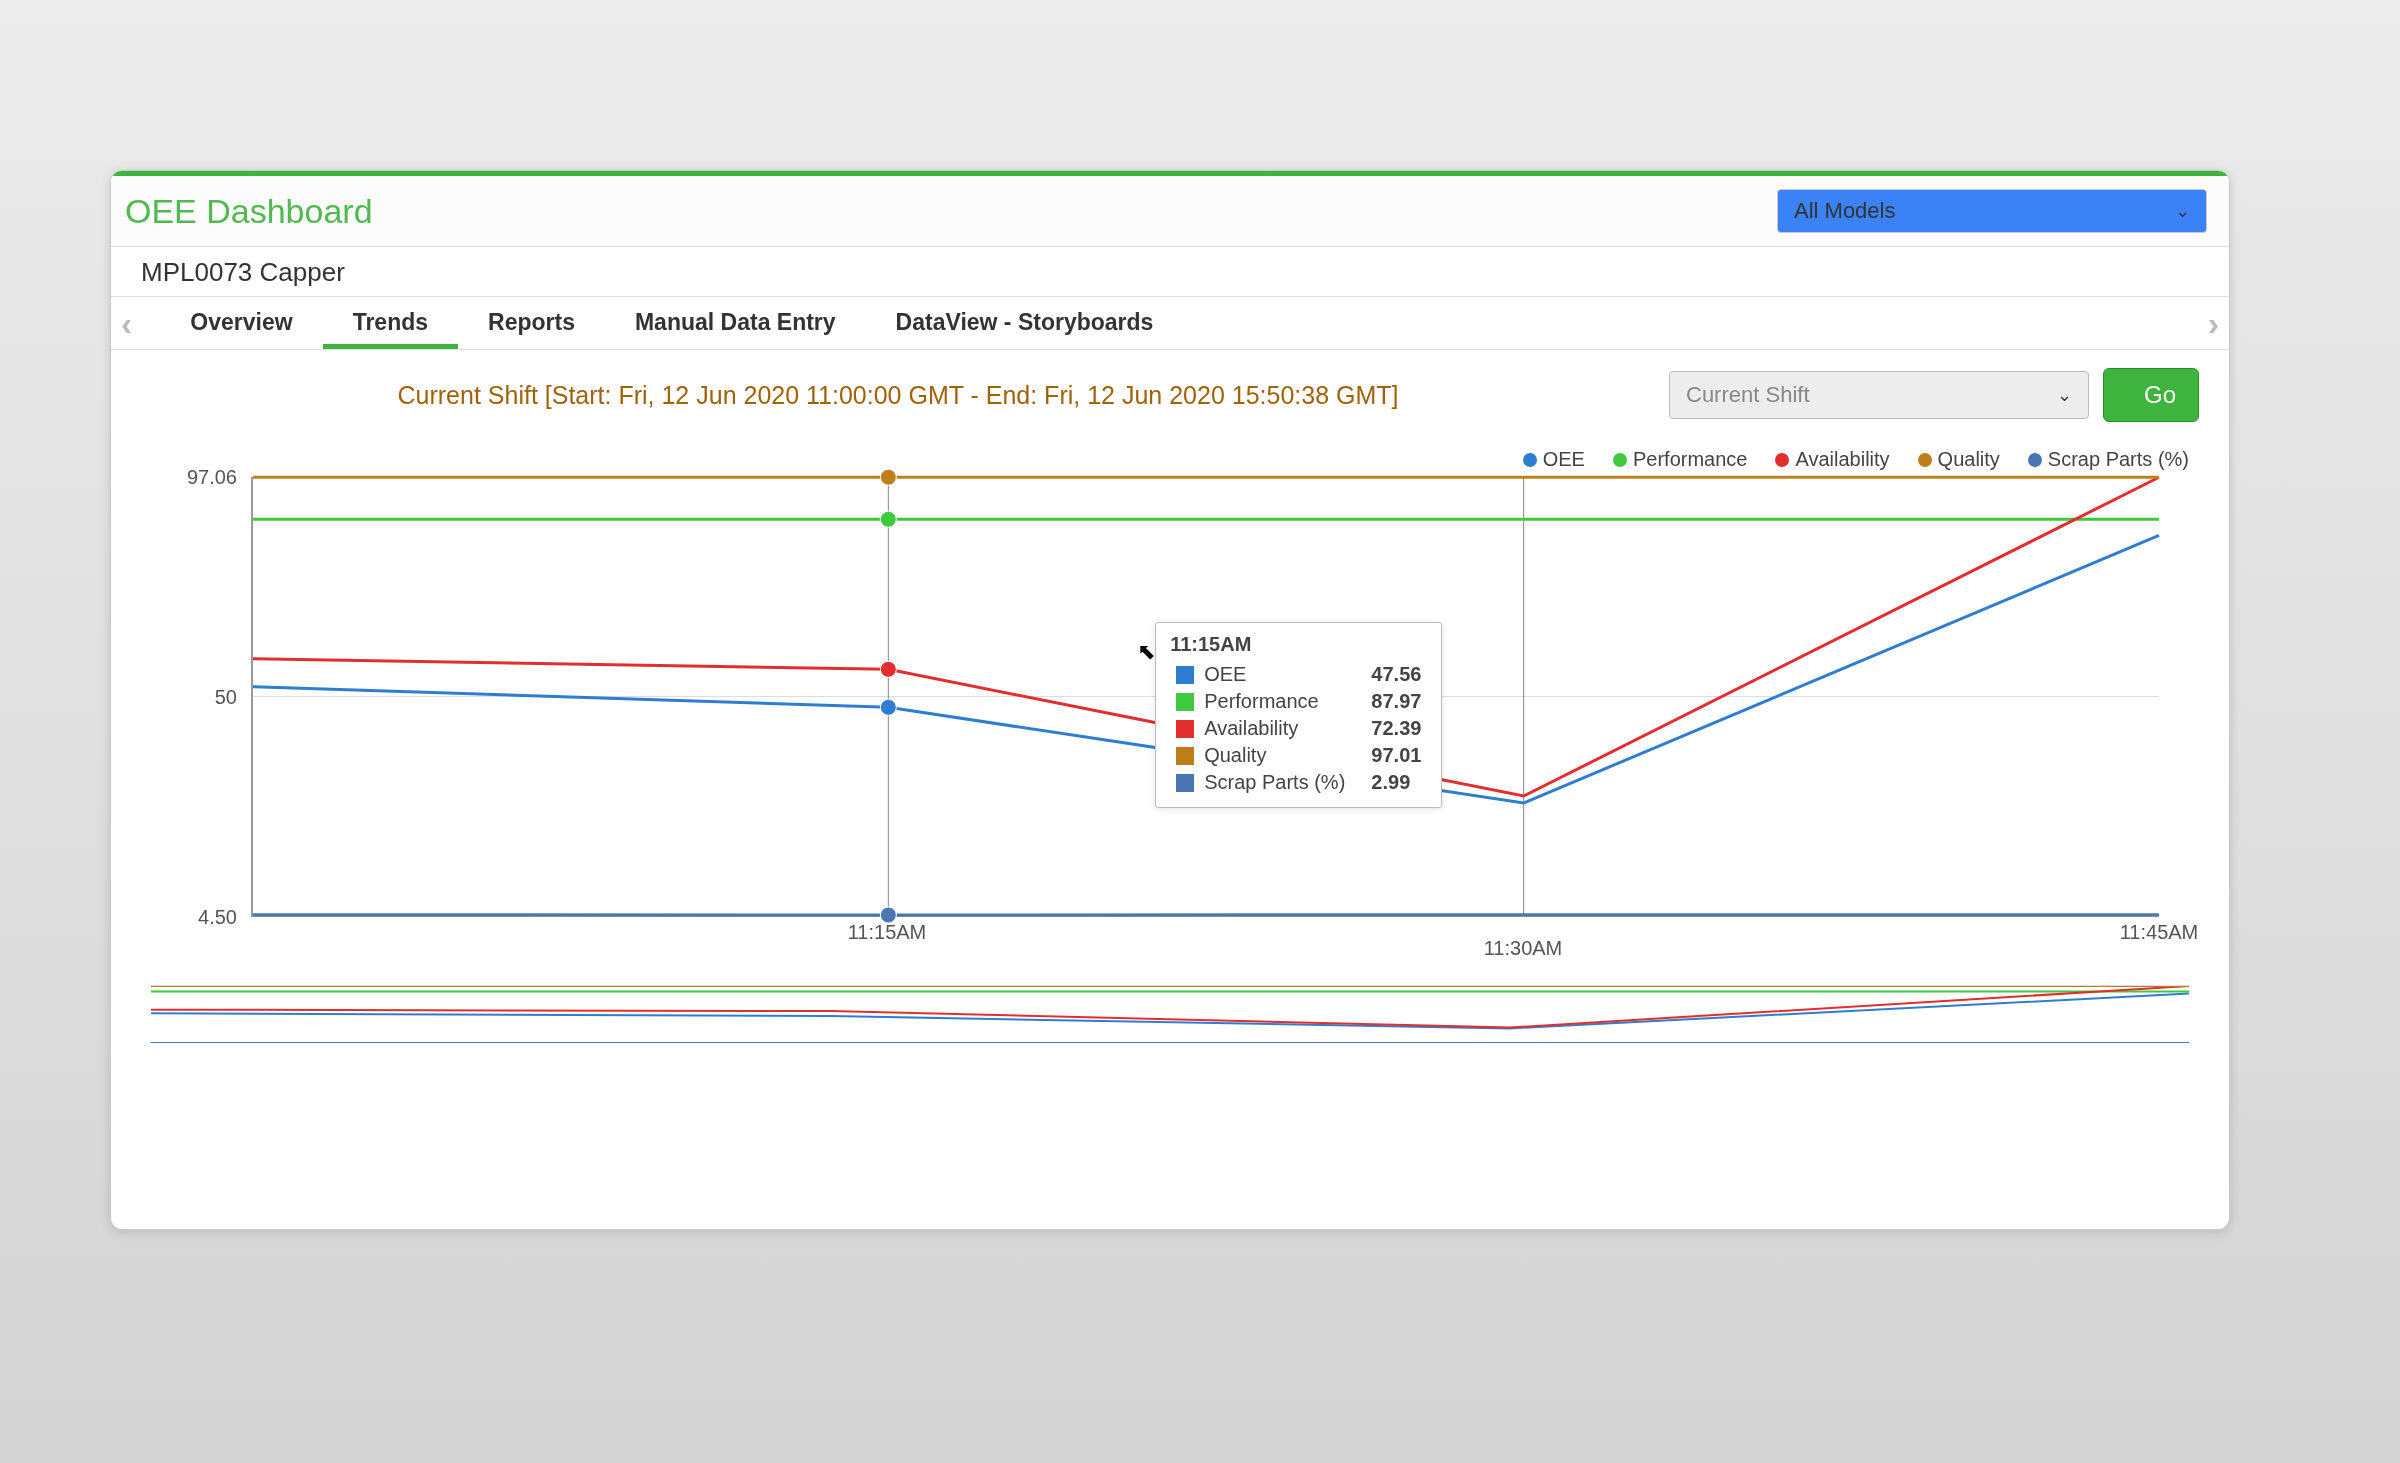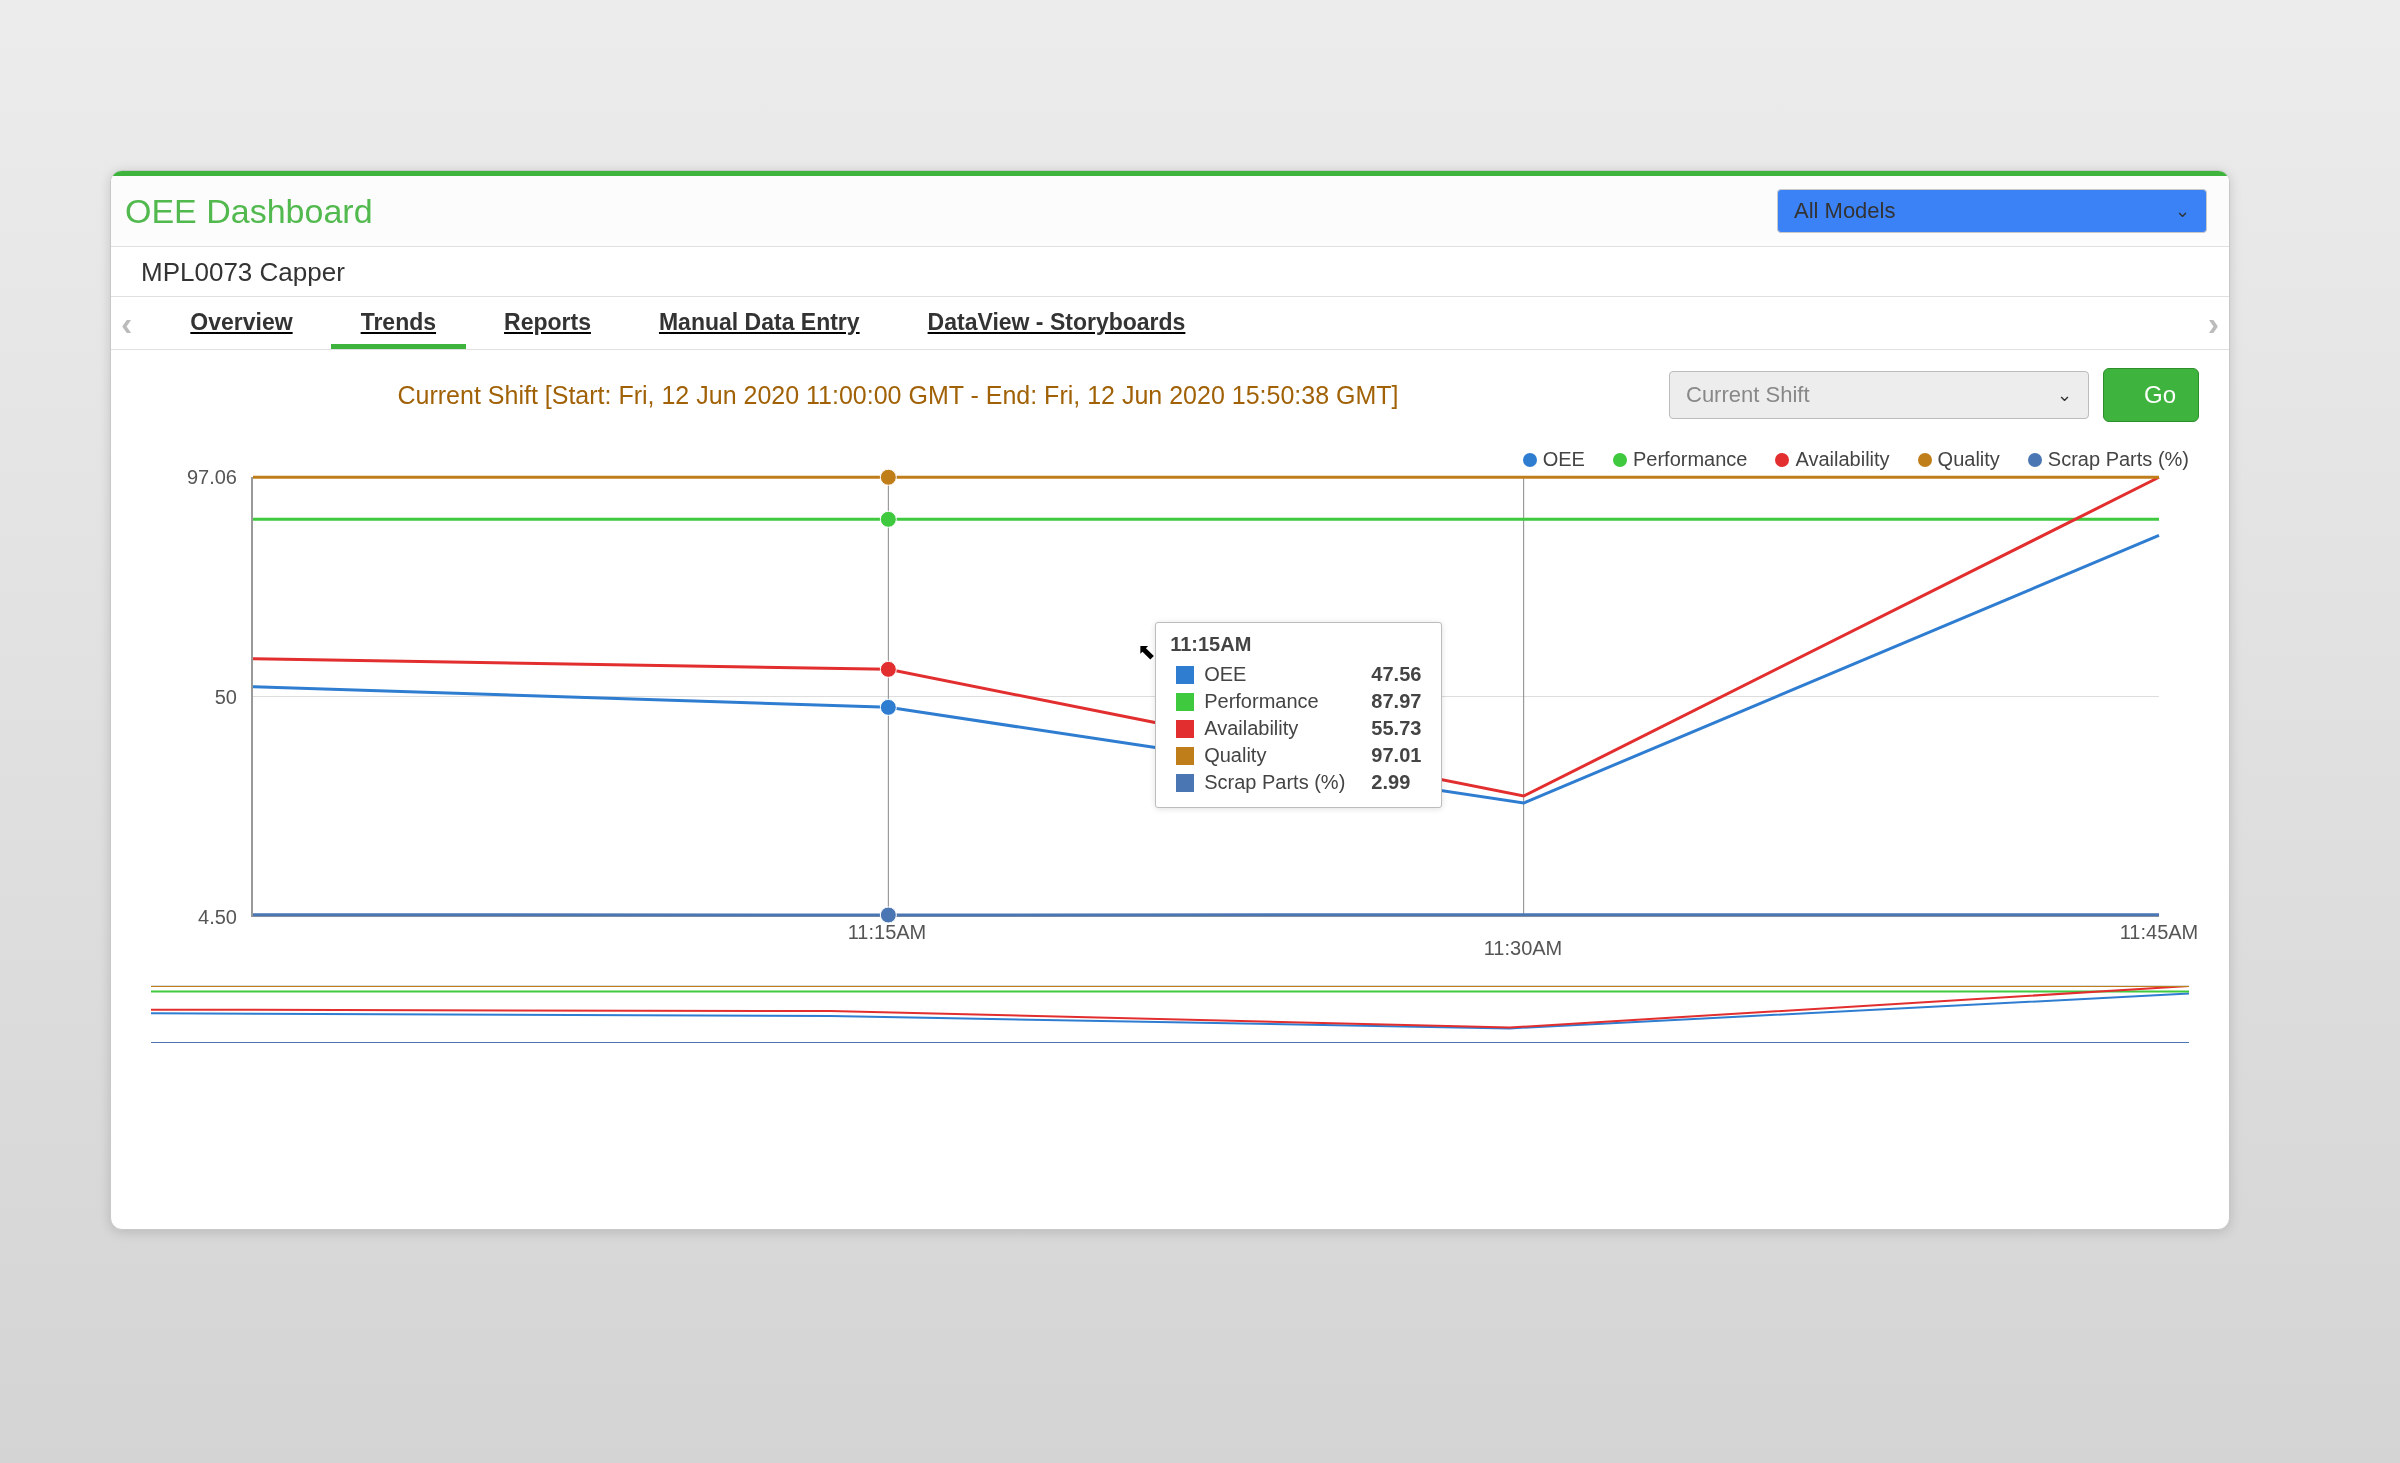--- a/index.html
+++ b/index.html
@@ -65,23 +65,22 @@
     font-size: 34px;
     color: #bbb;
     padding: 4px 10px;
     cursor: pointer;
     user-select: none;
     font-weight: bold;
   }
   .arrow-right { margin-left: auto; }
   .tabs {
     display: flex;
-    gap: 8px;
+    gap: 0;
     padding-left: 18px;
-    text-decoration: underline;
   }
   .tab {
     padding: 12px 30px 8px 30px;
     font-size: 23px;
     color: #333;
     font-weight: 600;
     cursor: pointer;
     border-bottom: 5px solid transparent;
   }
   .tab.active { border-bottom: 5px solid #3eb43e; }
@@ -275,21 +274,21 @@
                 <td style="padding-left:20px"><b>47.56</b></td>
               </tr>
           <tr>
                 <td><span class="swatch" style="background:#3fc93f"></span></td>
                 <td>Performance</td>
                 <td style="padding-left:20px"><b>87.97</b></td>
               </tr>
           <tr>
                 <td><span class="swatch" style="background:#e22e2e"></span></td>
                 <td>Availability</td>
-                <td style="padding-left:20px"><b>55.73</b></td>
+                <td style="padding-left:20px"><b>72.39</b></td>
               </tr>
           <tr>
                 <td><span class="swatch" style="background:#c07e1b"></span></td>
                 <td>Quality</td>
                 <td style="padding-left:20px"><b>97.01</b></td>
               </tr>
           <tr>
                 <td><span class="swatch" style="background:#4a77b3"></span></td>
                 <td>Scrap Parts (%)</td>
                 <td style="padding-left:20px"><b>2.99</b></td>

